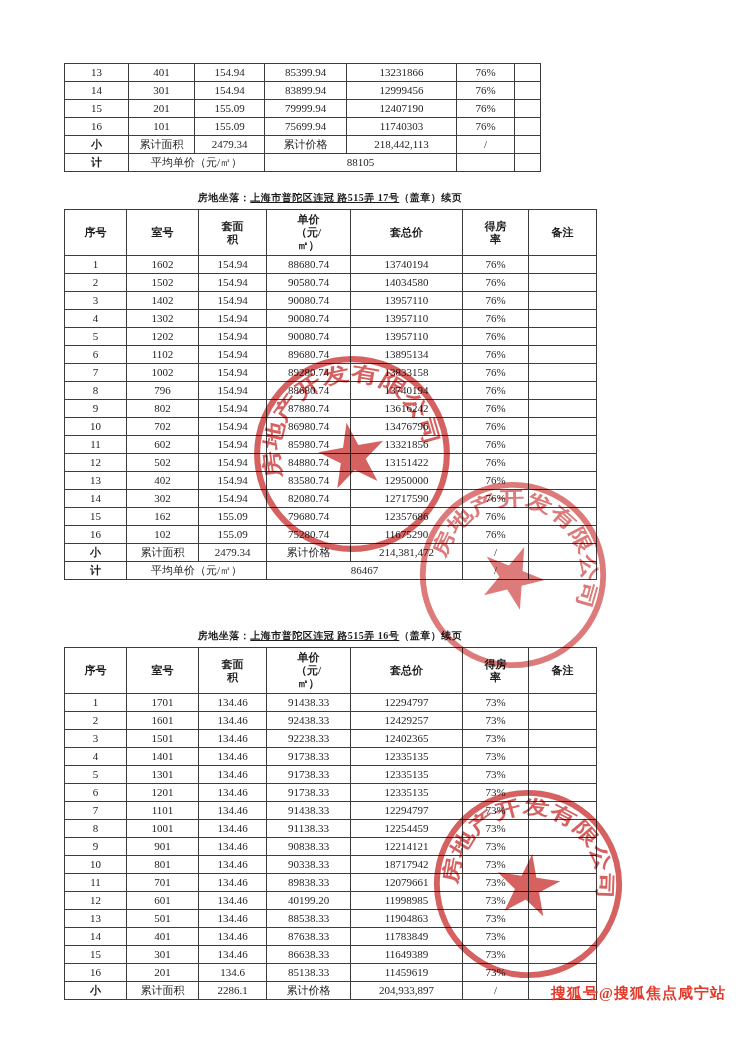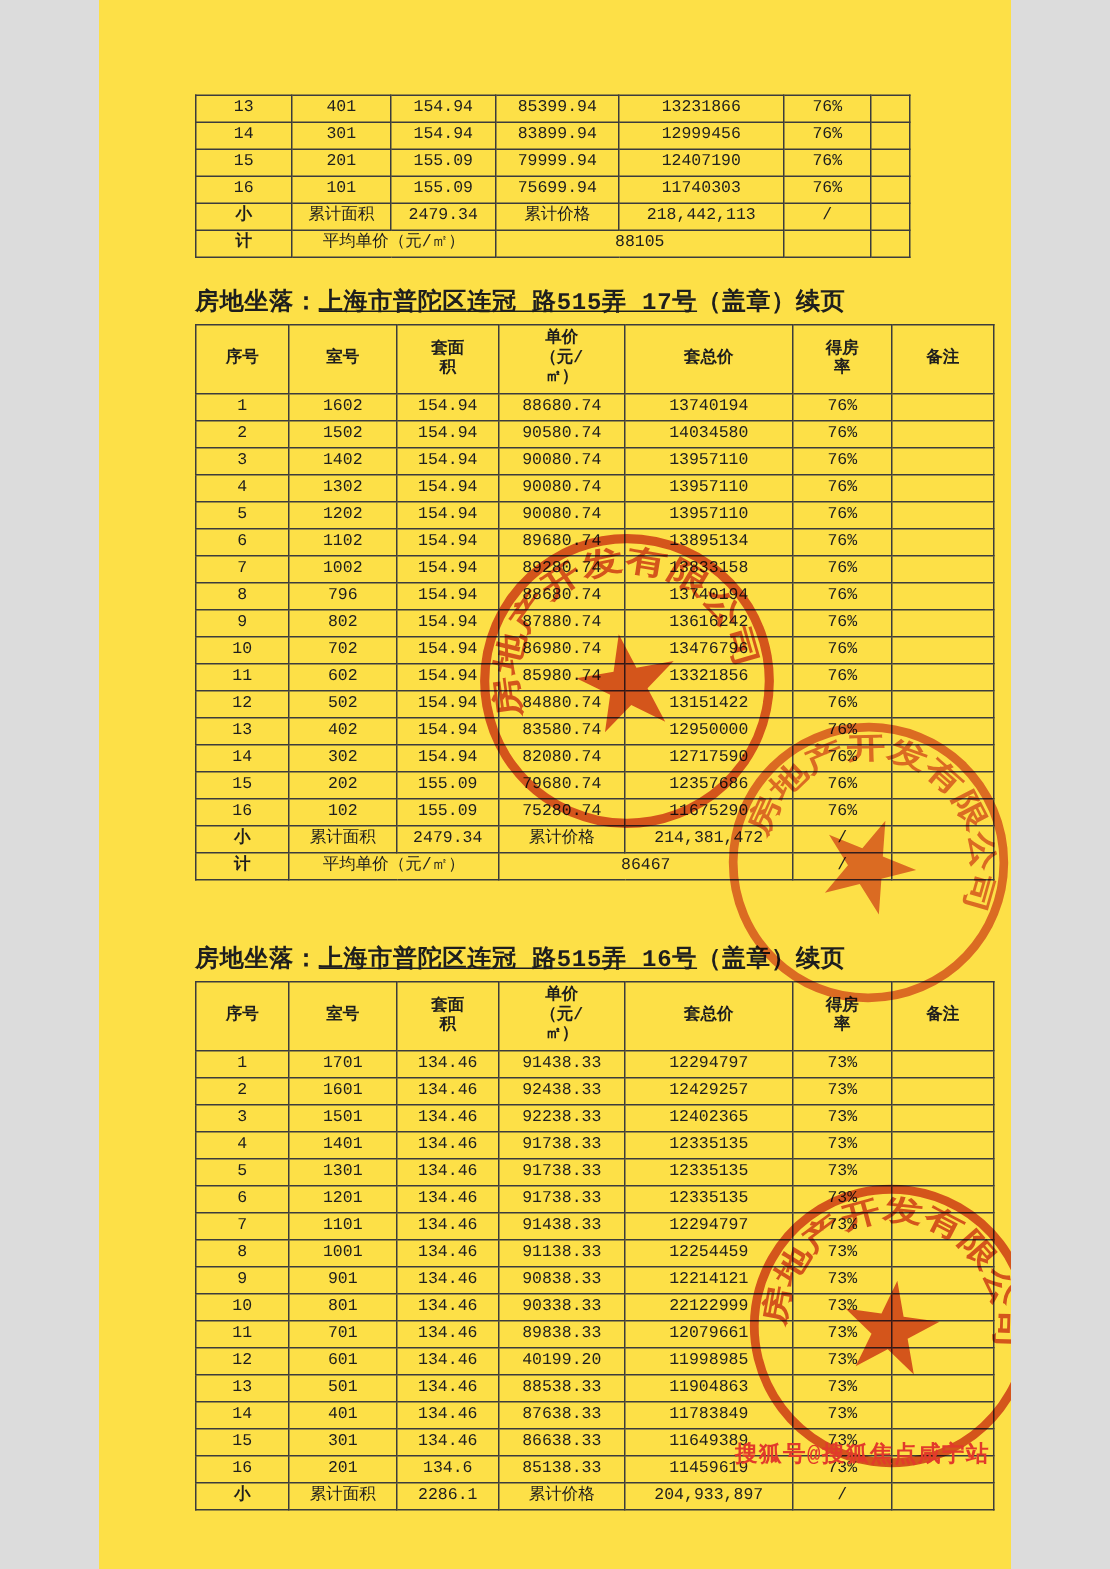--- a/index.html
+++ b/index.html
@@ -1,27 +1,28 @@
 <!DOCTYPE html>
 <html><head>
 <meta charset="utf-8">
 <style>
   html,body{margin:0;padding:0;background:#dcdcdc;}
   .page{
     position:relative;
-    width:608px;height:1046px;
-    background:#fde047;
-    font-family:Liberation Mono, monospace;
+    width:740px;height:1046px;
+    background:#ffffff;
+    font-family:Liberation Serif, serif;
     color:#1e1e1e;
     overflow:hidden;
     margin:0 auto;
   }
   .tbl-section{position:absolute;}
   .tbl-title{
-    font-size:16px;
+    text-align:center;
+    font-size:10px;
     font-weight:bold;
     margin-bottom:4px;
     letter-spacing:0.5px;
     white-space:nowrap;
   }
   .tbl-title .addr{text-decoration:underline;}
   table.sheet{
     border-collapse:collapse;
     table-layout:fixed;
     width:100%;
@@ -54,21 +55,21 @@
     position:absolute;
     pointer-events:none;
     mix-blend-mode:multiply;
     opacity:.78;
   }
   #stamp-1{left:250px;top:352px;width:204px;height:204px;transform:rotate(-10deg);}
   #stamp-2{left:416px;top:478px;width:194px;height:194px;transform:rotate(22deg);opacity:.66;}
   #stamp-3{left:430px;top:786px;width:196px;height:196px;transform:rotate(8deg);}
   .footer-mark{
     position:absolute;
-    right:14px;top:960px;
+    right:14px;top:984px;
     color:#e23a2b;
     font-size:15px;
     font-weight:bold;
     letter-spacing:1px;
   }
 </style>
 </head>
 <body>
 
 <div class="page">
@@ -288,21 +289,21 @@
             <td>14</td>
             <td>302</td>
             <td>154.94</td>
             <td>82080.74</td>
             <td>12717590</td>
             <td>76%</td>
             <td></td>
           </tr>
           <tr>
             <td>15</td>
-            <td>202</td>
+            <td>162</td>
             <td>155.09</td>
             <td>79680.74</td>
             <td>12357686</td>
             <td>76%</td>
             <td></td>
           </tr>
           <tr>
             <td>16</td>
             <td>102</td>
             <td>155.09</td>
@@ -436,21 +437,21 @@
             <td>90838.33</td>
             <td>12214121</td>
             <td>73%</td>
             <td></td>
           </tr>
           <tr>
             <td>10</td>
             <td>801</td>
             <td>134.46</td>
             <td>90338.33</td>
-            <td>22122999</td>
+            <td>18717942</td>
             <td>73%</td>
             <td></td>
           </tr>
           <tr>
             <td>11</td>
             <td>701</td>
             <td>134.46</td>
             <td>89838.33</td>
             <td>12079661</td>
             <td>73%</td>

